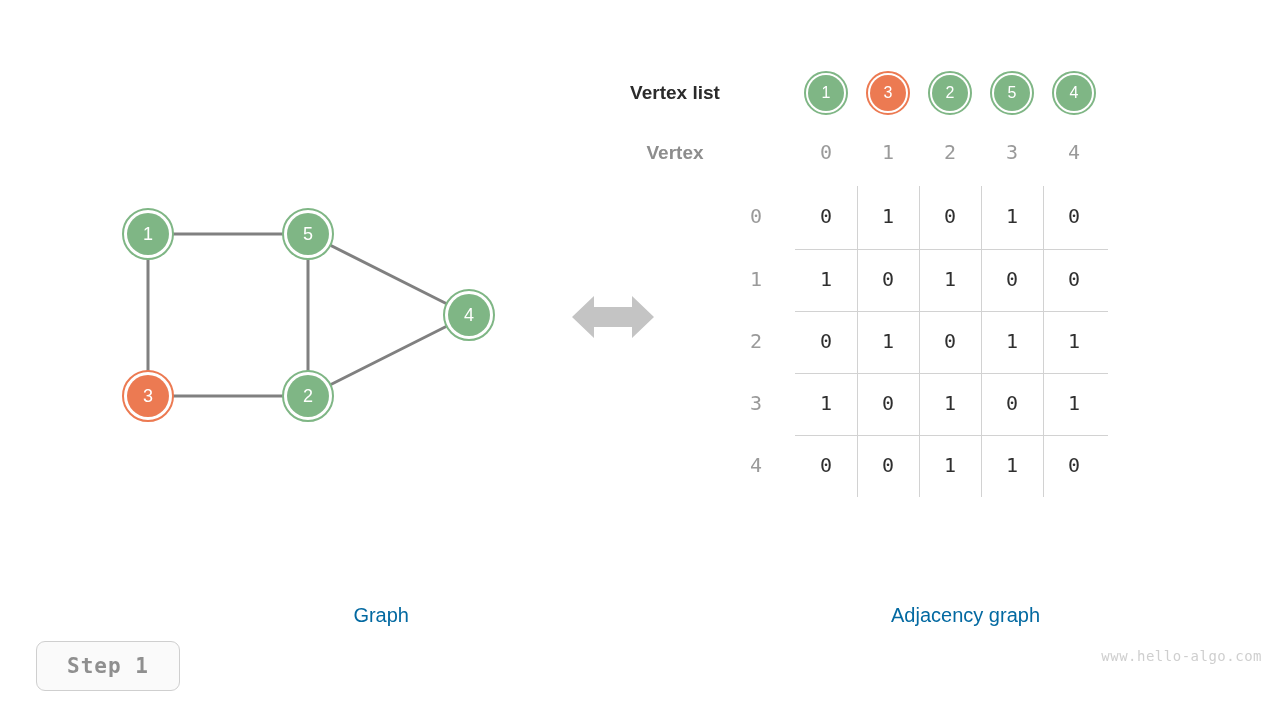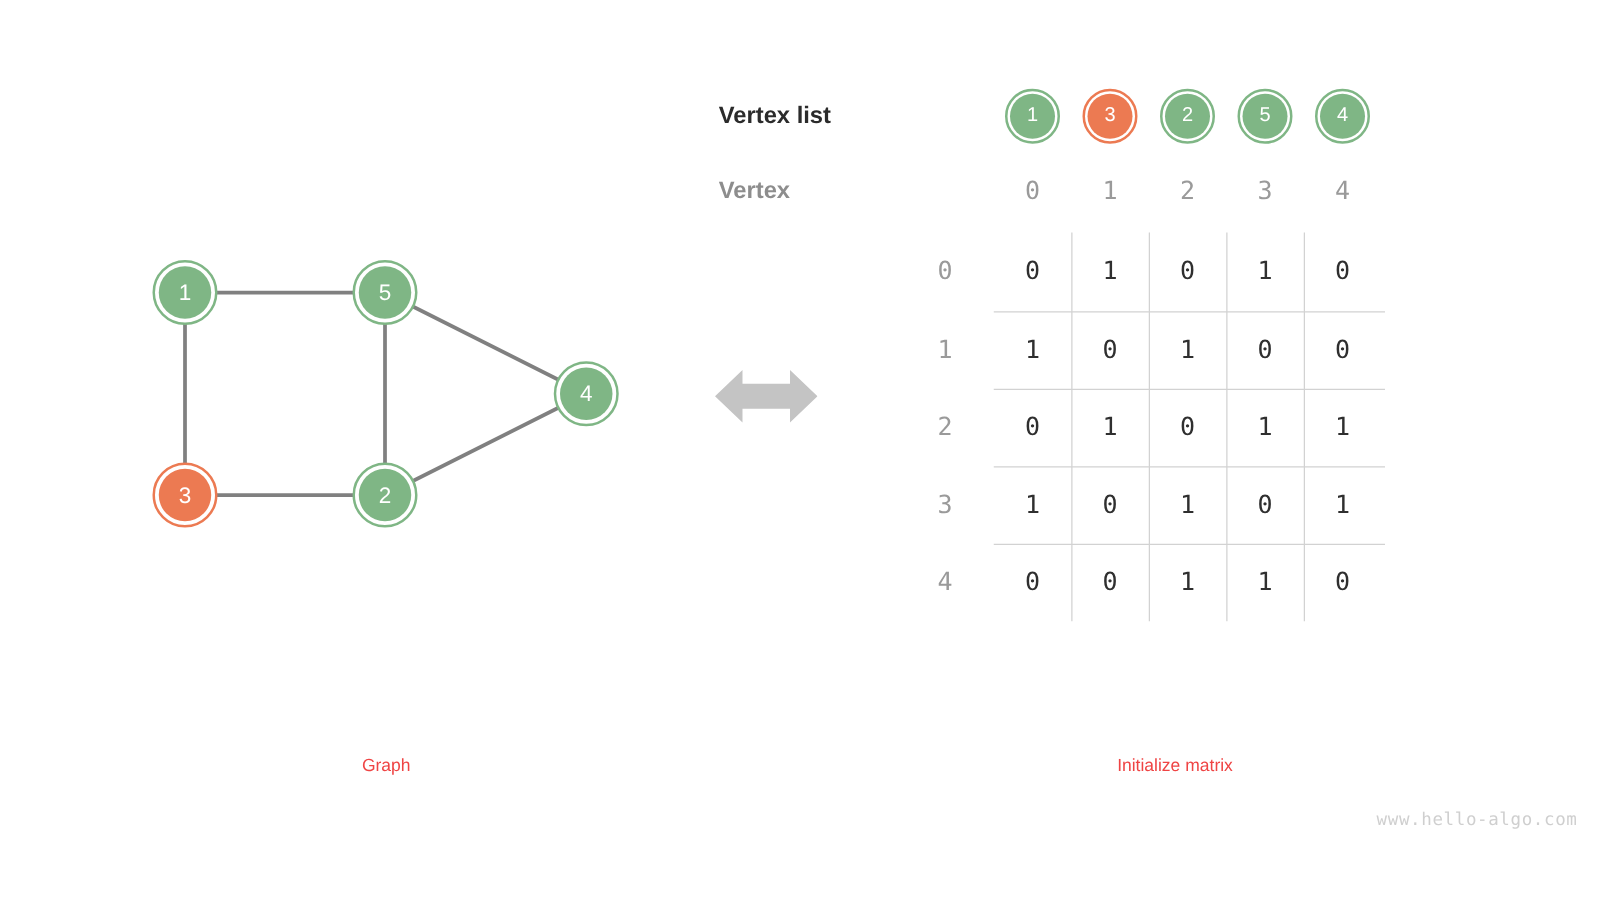--- a/index.html
+++ b/index.html
@@ -81,21 +81,21 @@
     top: 294px;
     width: 82px;
     height: 46px;
   }
 
   
   .row-label {
     position: absolute;
     font-weight: bold;
     font-size: 19px;
-    text-align: left;
+    text-align: center;
     white-space: nowrap;
   }
   #vertex-list-label {
     left: 575px;
     top: 82px;
     width: 200px;
     color: #2b2b2b;
   }
   #index-label {
     left: 575px;
@@ -165,23 +165,23 @@
   }
   .grid-h {
     position: absolute;
     height: 1px;
     background: #d2d2d2;
   }
 
   
   .caption {
     position: absolute;
-    font-size: 14px;
-    color: #ef4444;
-    text-align: center;
+    font-size: 20px;
+    color: #0369a1;
+    text-align: right;
     white-space: nowrap;
   }
   #caption-graph { left: 209px; top: 604px; width: 200px; }
   #caption-matrix { left: 840px; top: 604px; width: 200px; }
 
   
   #step-badge {
     position: absolute;
     left: 36px;
     top: 641px;
@@ -318,18 +318,19 @@
       <div class="matrix-cell" style="left: 981px; top: 391px;">0</div>
       <div class="matrix-cell" style="left: 1043px; top: 391px;">1</div>
       <div class="matrix-cell" style="left: 795px; top: 453px;">0</div>
       <div class="matrix-cell" style="left: 857px; top: 453px;">0</div>
       <div class="matrix-cell" style="left: 919px; top: 453px;">1</div>
       <div class="matrix-cell" style="left: 981px; top: 453px;">1</div>
       <div class="matrix-cell" style="left: 1043px; top: 453px;">0</div>
     </div>
 
   <div class="caption" id="caption-graph">Graph</div>
-  <div class="caption" id="caption-matrix">Initialize matrix</div>
-
+  <div class="caption" id="caption-matrix">Adjacency graph</div>
+
+  <div id="step-badge">Step 1</div>
 
   <div id="watermark">www.hello-algo.com</div>
 
 </div>
 
 </body></html>

